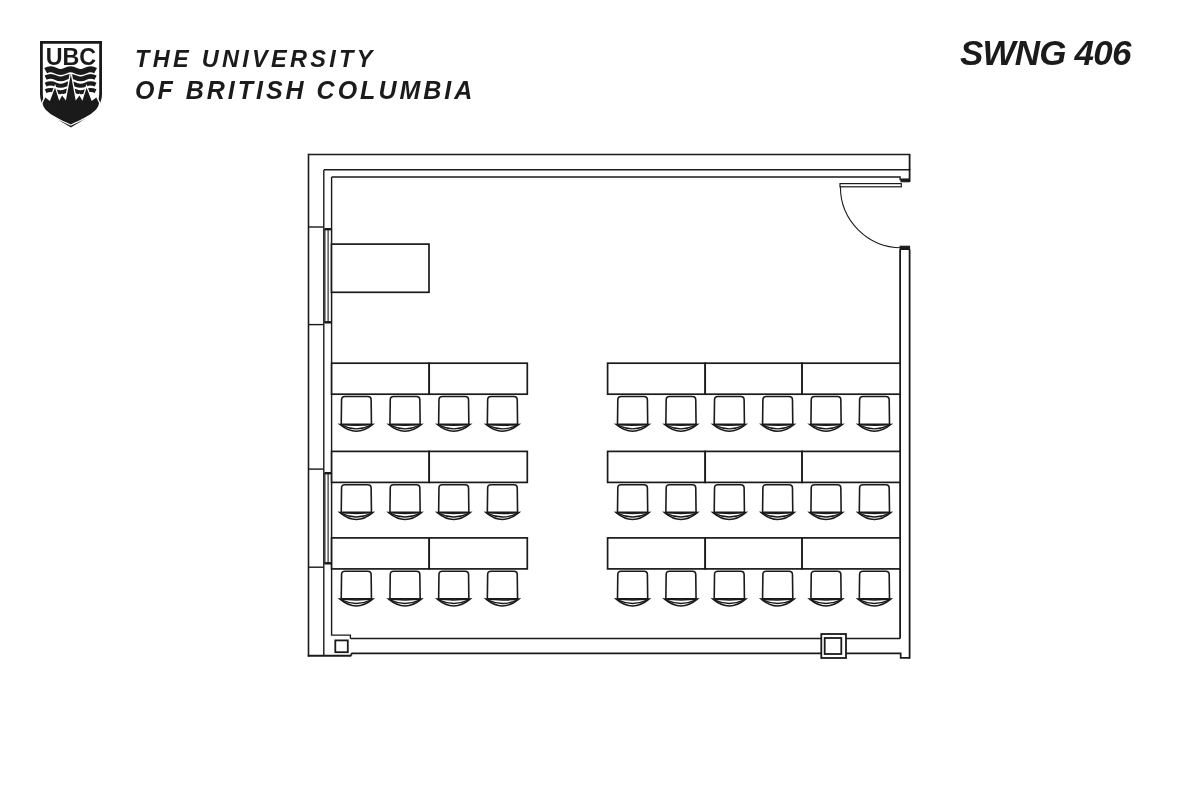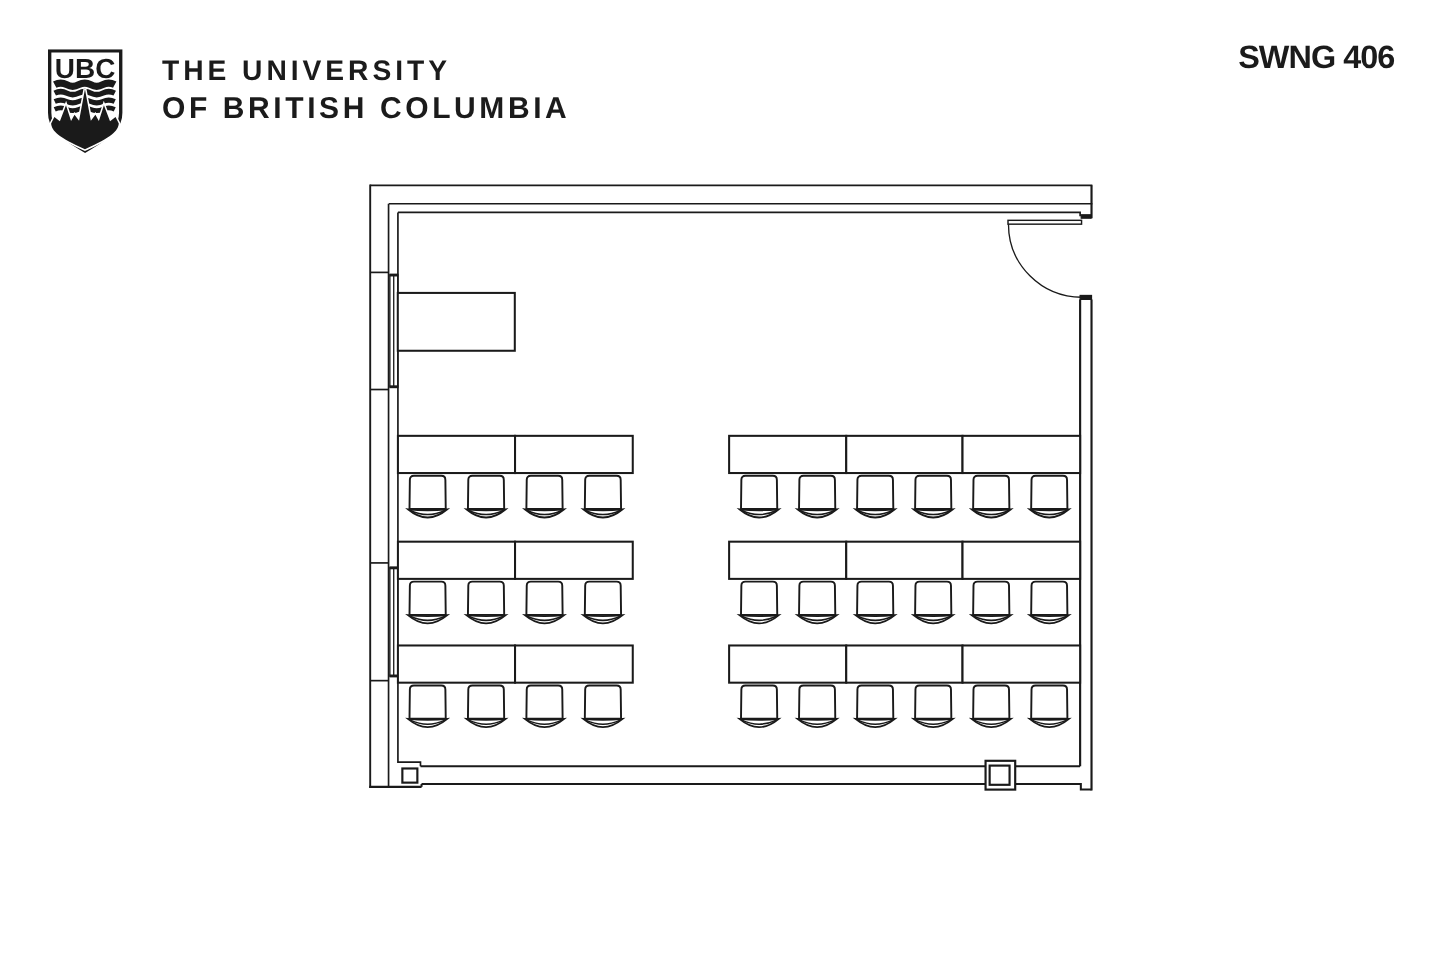--- a/index.html
+++ b/index.html
@@ -1,37 +1,37 @@
 <!DOCTYPE html>
 <html><head>
 <meta charset="utf-8">
 <style>
   html,body { margin:0; padding:0; background:#fff; width:1200px; height:800px; overflow:hidden; }
   body { font-family:"Liberation Sans", sans-serif; position:relative; }
-  .hdr { position:absolute; color:#1b1b1b; font-weight:bold; }
+  .hdr { position:absolute; color:#1b1b1b; font-weight:bold;font-style:italic; }
 </style>
 </head>
 <body>
 
 <svg style="position:absolute; left:39px; top:41px;" width="64" height="87" viewBox="0 0 64 87">
   <path d="M2.4,1.4 L61.6,1.4 L61.6,53 C61.6,63.5 56.5,70.5 31.9,84.9 C7.4,70.5 2.4,63.5 2.4,53 Z" fill="#fff" stroke="#1a1a1a" stroke-width="2.8"></path>
   <text x="31.9" y="23.8" font-size="23" font-weight="bold" fill="#1a1a1a" text-anchor="middle" textLength="50.5" lengthAdjust="spacingAndGlyphs">UBC</text>
   <path d="M6.6,29.6 q5,-2.7 10,0 t10,0 t10,0 t10,0 t10,0" fill="none" stroke="#1a1a1a" stroke-width="5.9"></path>
   <path d="M6.6,36.6 q5,-2.5 10,0 t10,0 t10,0 t10,0 t10,0" fill="none" stroke="#1a1a1a" stroke-width="4.6"></path>
   <path d="M6.6,43.6 q5,-2.3 10,0 t10,0 t10,0 t10,0 t10,0" fill="none" stroke="#1a1a1a" stroke-width="4.2"></path>
   <path d="M6.6,50.1 q5,-2.3 10,0 t10,0 t10,0 t10,0 t10,0" fill="none" stroke="#1a1a1a" stroke-width="4.0"></path>
   <path d="M3.6,62.0 L6.3,56.4 L10.9,60.1 L16.0,46.8 L20.2,59.8 L23.1,54.6 L26.9,59.6 L31.8,33.4 L36.7,59.6 L40.5,54.6 L43.4,59.8 L47.6,46.8 L52.7,60.1 L57.3,56.4 L60.0,62.0 C59.4,68.2 54.0,73.6 31.8,83.4 C9.6,73.6 4.2,68.2 3.6,62.0 Z" fill="none" stroke="#fff" stroke-width="2.6"></path>
   <path d="M3.6,62.0 L6.3,56.4 L10.9,60.1 L16.0,46.8 L20.2,59.8 L23.1,54.6 L26.9,59.6 L31.8,33.4 L36.7,59.6 L40.5,54.6 L43.4,59.8 L47.6,46.8 L52.7,60.1 L57.3,56.4 L60.0,62.0 C59.4,68.2 54.0,73.6 31.8,83.4 C9.6,73.6 4.2,68.2 3.6,62.0 Z" fill="#1a1a1a"></path>
 </svg>
 
 <div class="hdr" style="left:135px; top:44.4px; font-size:23.5px; line-height:30.2px; letter-spacing:3.3px;">THE UNIVERSITY</div>
 
 <div class="hdr" style="left:135px; top:75.9px; font-size:25px; letter-spacing:3.0px;">OF BRITISH COLUMBIA</div>
 
-<div class="hdr" style="left:960px; top:33px; width:202px; font-size:27px; text-align:right; letter-spacing:-0.8px;">SWNG 406</div>
+<div class="hdr" style="left:960px; top:33px; width:202px; font-size:35px; letter-spacing:-0.8px;">SWNG 406</div>
 
 <svg style="position:absolute; left:295px; top:145px;" width="625" height="525" viewBox="295 145 625 525" fill="none" stroke-linecap="butt">
 <defs>
   <g id="chair">
     <path d="M-16.4,27.9 Q0,29.5 16.4,27.9 Q0,41.6 -16.4,27.9 Z" fill="#fff" stroke="#1a1a1a" stroke-width="1.5"></path>
     <path d="M-14.4,28.9 Q0,35.7 14.4,28.9" fill="none" stroke="#1a1a1a" stroke-width="1.3"></path>
     <path d="M-15.1,27.7 L-14.8,3.4 Q-14.8,0 -11.4,0 L11.4,0 Q14.8,0 14.8,3.4 L15.1,27.7 Z" fill="#fff" stroke="#1a1a1a" stroke-width="1.6"></path>
   </g>
 </defs>
 

